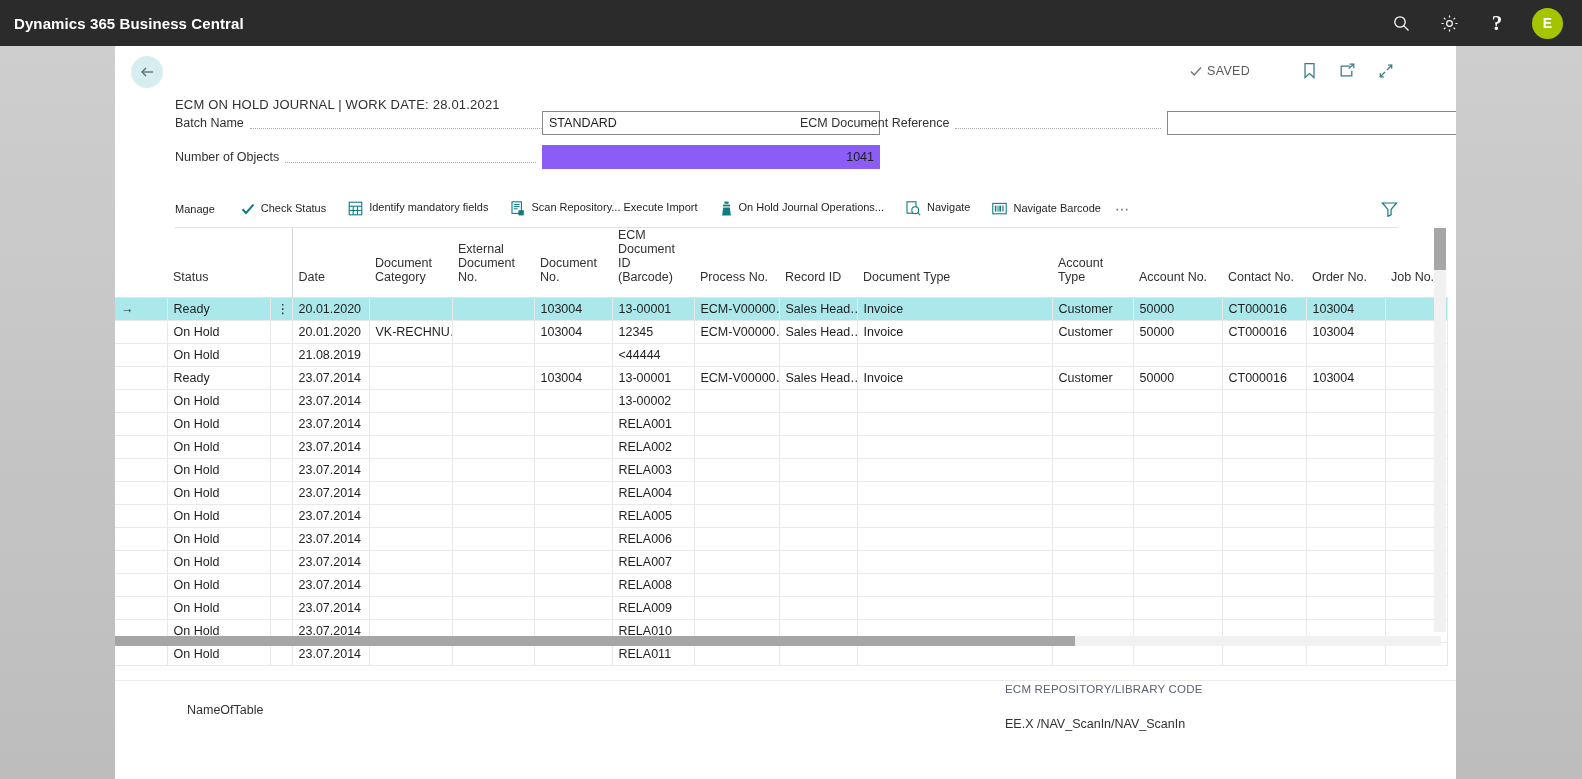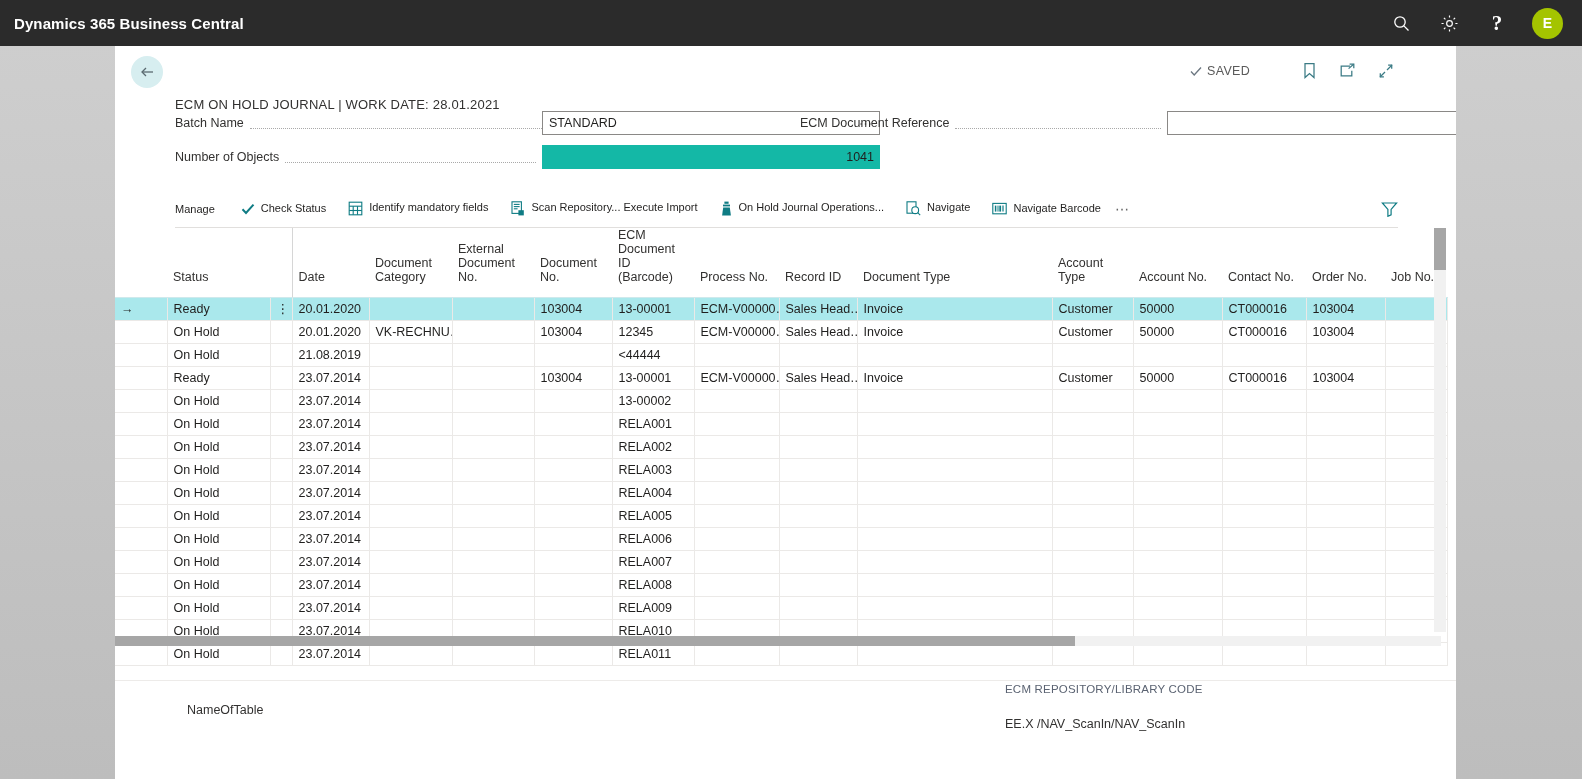--- a/index.html
+++ b/index.html
@@ -133,21 +133,21 @@
     background: #ffffff;
     display: flex; align-items: center;
     font-size: 12.5px;
     color: #201f1e;
     padding: 0 6px;
     cursor: text;
     gap: 40px;
   }
   .fld-input.readonly {
     border: none;
-    background: #14b8a6;
+    background: #8b5cf6;
     justify-content: flex-end;
     cursor: default;
   }
   .ellipsis-btn {
     margin-left: auto;
     color: #666;
     font-size: 13px;
     letter-spacing: 1px;
     cursor: pointer;
     padding-left: 6px;

